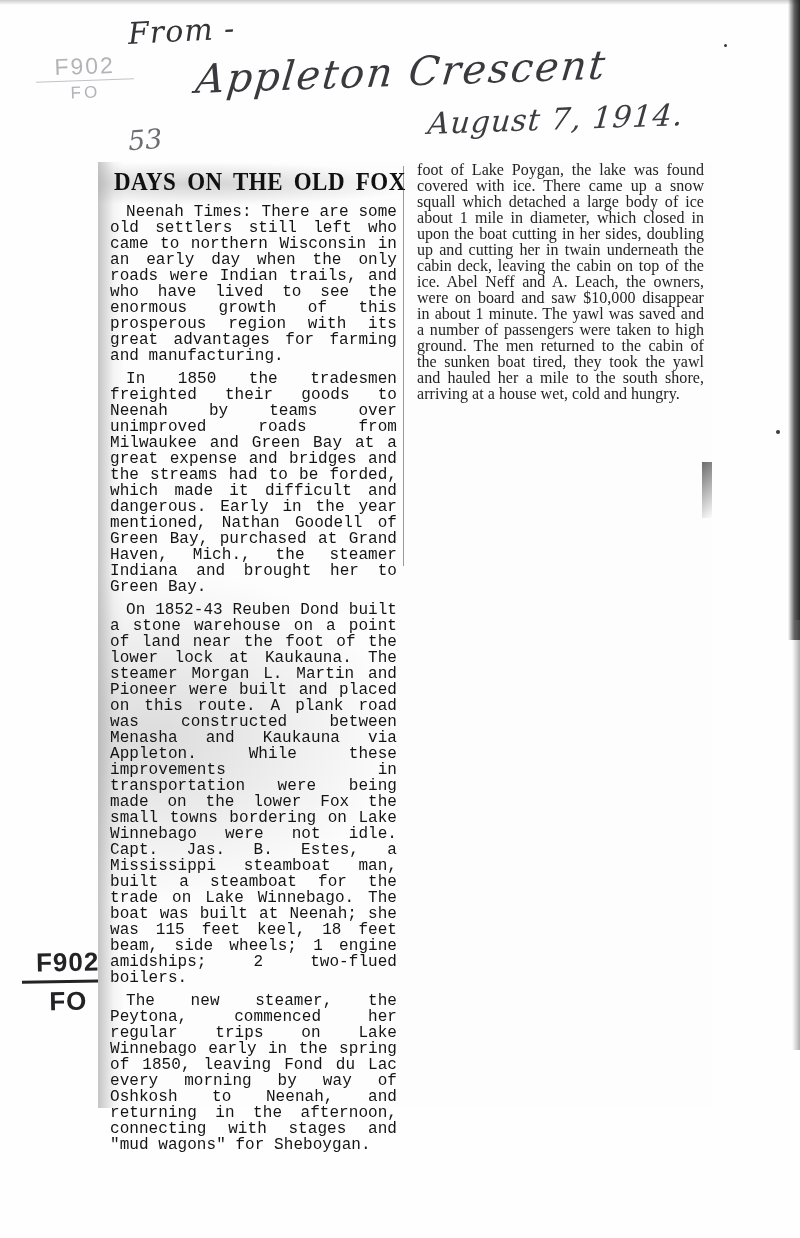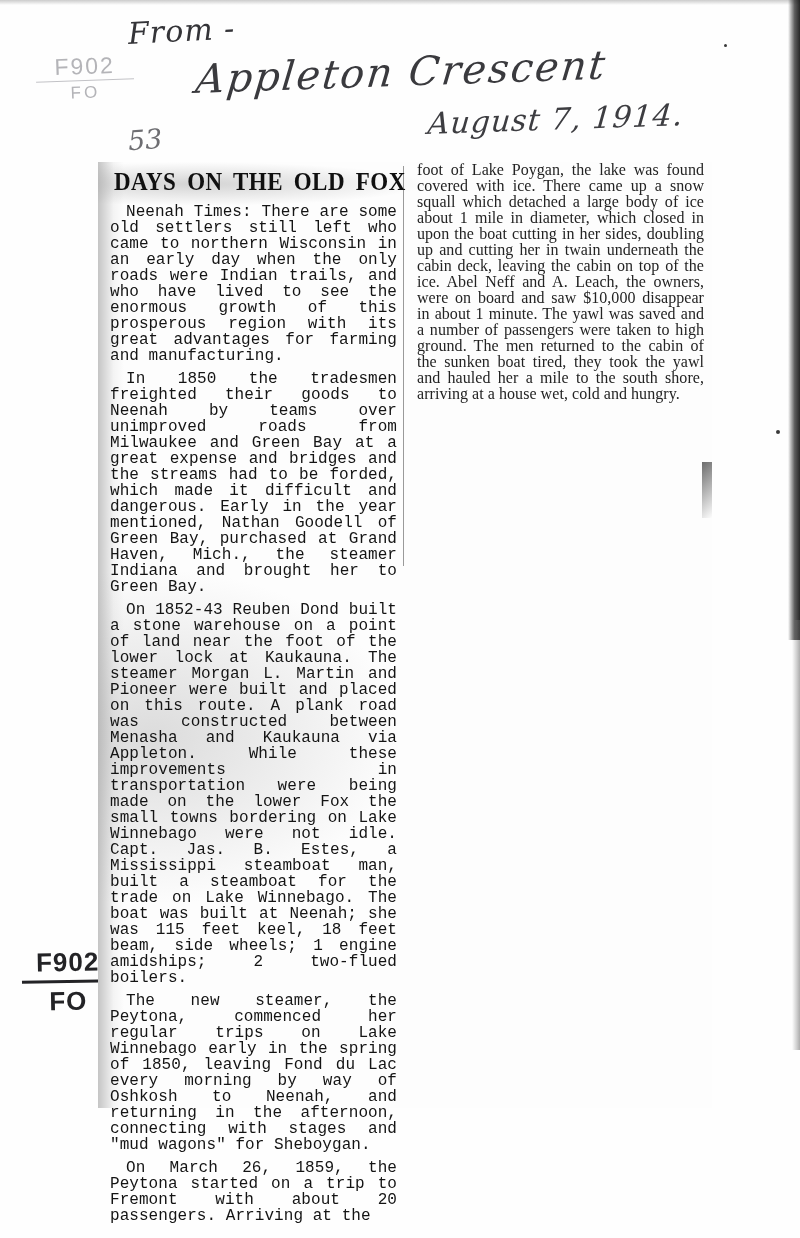--- a/index.html
+++ b/index.html
@@ -351,21 +351,20 @@
     <div class="col-rule"></div>
     <div class="tear-right"></div>
 
     <div class="columns">
       <div class="col col-left">
         <div class="headline">DAYS ON THE OLD FOX</div>
         <p class="para">Neenah Times: There are some old settlers still left who came to northern Wisconsin in an early day when the only roads were Indian trails, and who have lived to see the enormous growth of this prosperous region with its great advantages for farming and manufacturing.</p>
         <p class="para">In 1850 the tradesmen freighted their goods to Neenah by teams over unimproved roads from Milwaukee and Green Bay at a great expense and bridges and the streams had to be forded, which made it difficult and dangerous. Early in the year mentioned, Nathan Goodell of Green Bay, purchased at Grand Haven, Mich., the steamer Indiana and brought her to Green Bay.</p>
         <p class="para">On 1852-43 Reuben Dond built a stone warehouse on a point of land near the foot of the lower lock at Kaukauna. The steamer Morgan L. Martin and Pioneer were built and placed on this route. A plank road was constructed between Menasha and Kaukauna via Appleton. While these improvements in transportation were being made on the lower Fox the small towns bordering on Lake Winnebago were not idle. Capt. Jas. B. Estes, a Mississippi steamboat man, built a steamboat for the trade on Lake Winnebago. The boat was built at Neenah; she was 115 feet keel, 18 feet beam, side wheels; 1 engine amidships; 2 two-flued boilers.</p>
         <p class="para">The new steamer, the Peytona, commenced her regular trips on Lake Winnebago early in the spring of 1850, leaving Fond du Lac every morning by way of Oshkosh to Neenah, and returning in the afternoon, connecting with stages and "mud wagons" for Sheboygan.</p>
-        <p class="para">On March 26, 1859, the Peytona started on a trip to Fremont with about 20 passengers. Arriving at the</p>
       </div>
       <div class="col col-right">
         <p class="para cont">foot of Lake Poygan, the lake was found covered with ice. There came up a snow squall which detached a large body of ice about 1 mile in diameter, which closed in upon the boat cutting in her sides, doubling up and cutting her in twain underneath the cabin deck, leaving the cabin on top of the ice. Abel Neff and A. Leach, the owners, were on board and saw $10,000 disappear in about 1 minute. The yawl was saved and a number of passengers were taken to high ground. The men returned to the cabin of the sunken boat tired, they took the yawl and hauled her a mile to the south shore, arriving at a house wet, cold and hungry.</p>
       </div>
     </div>
   </div>
 
 </div>
 
 </body></html>

